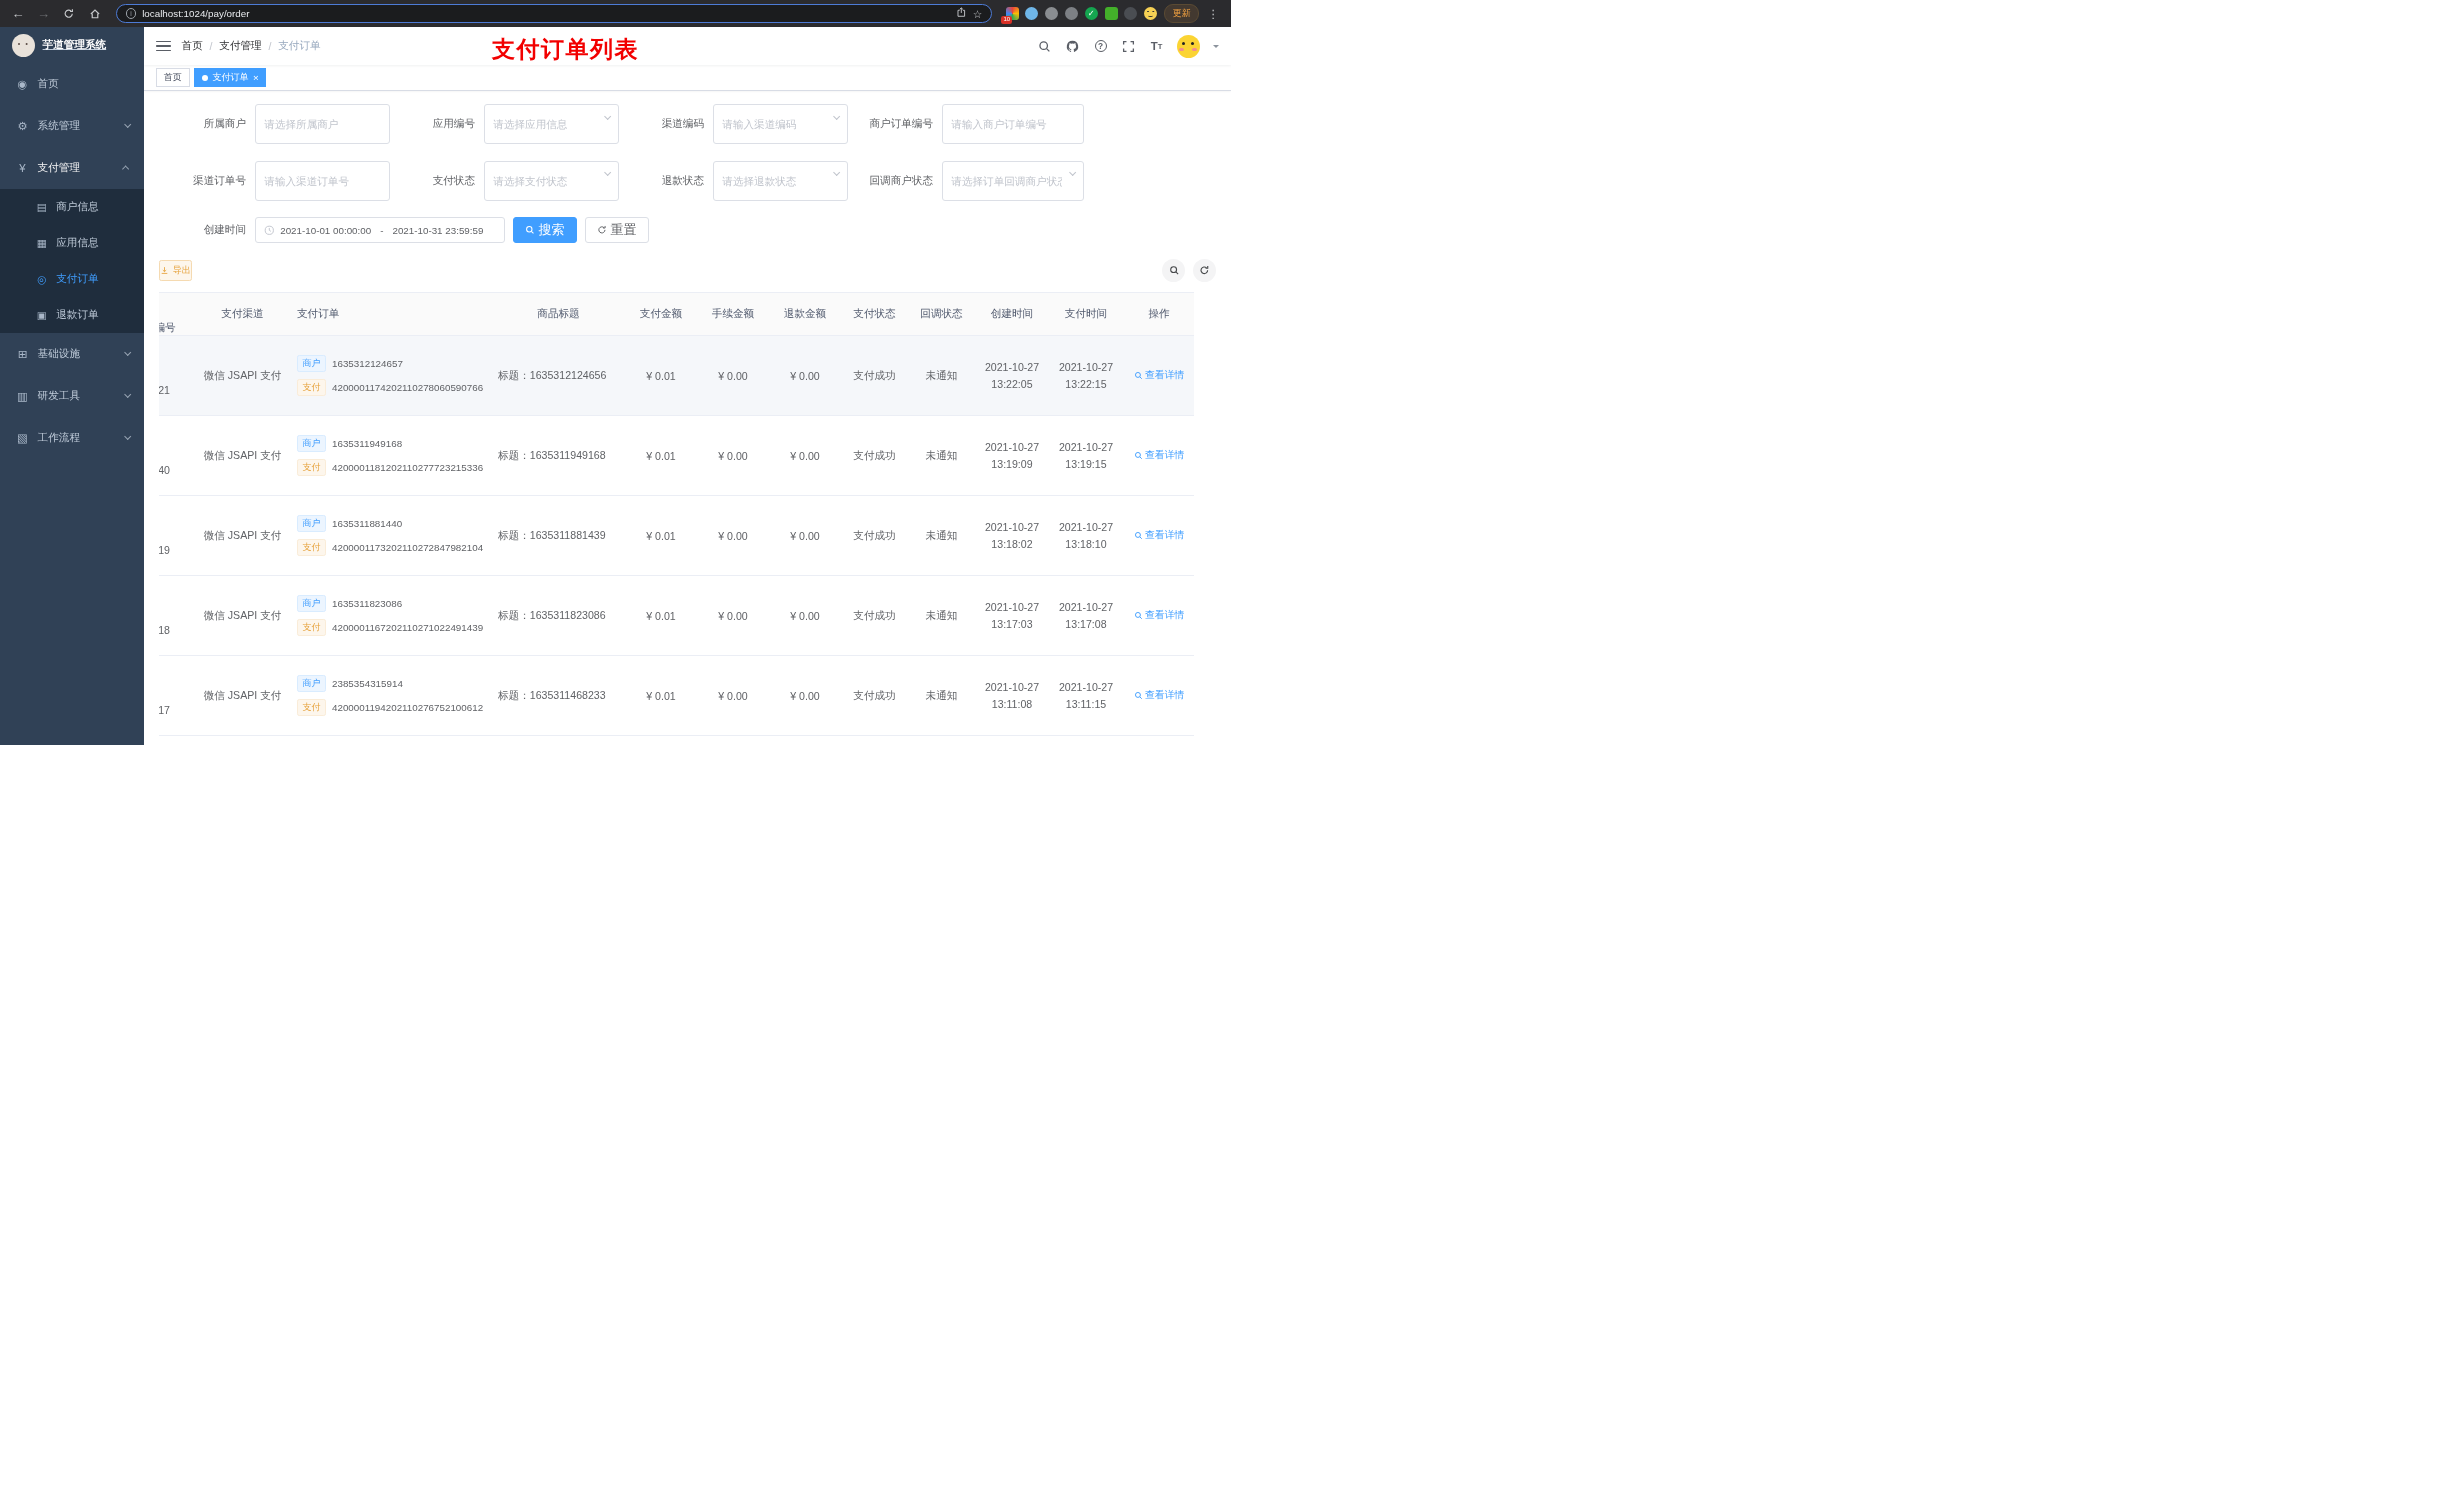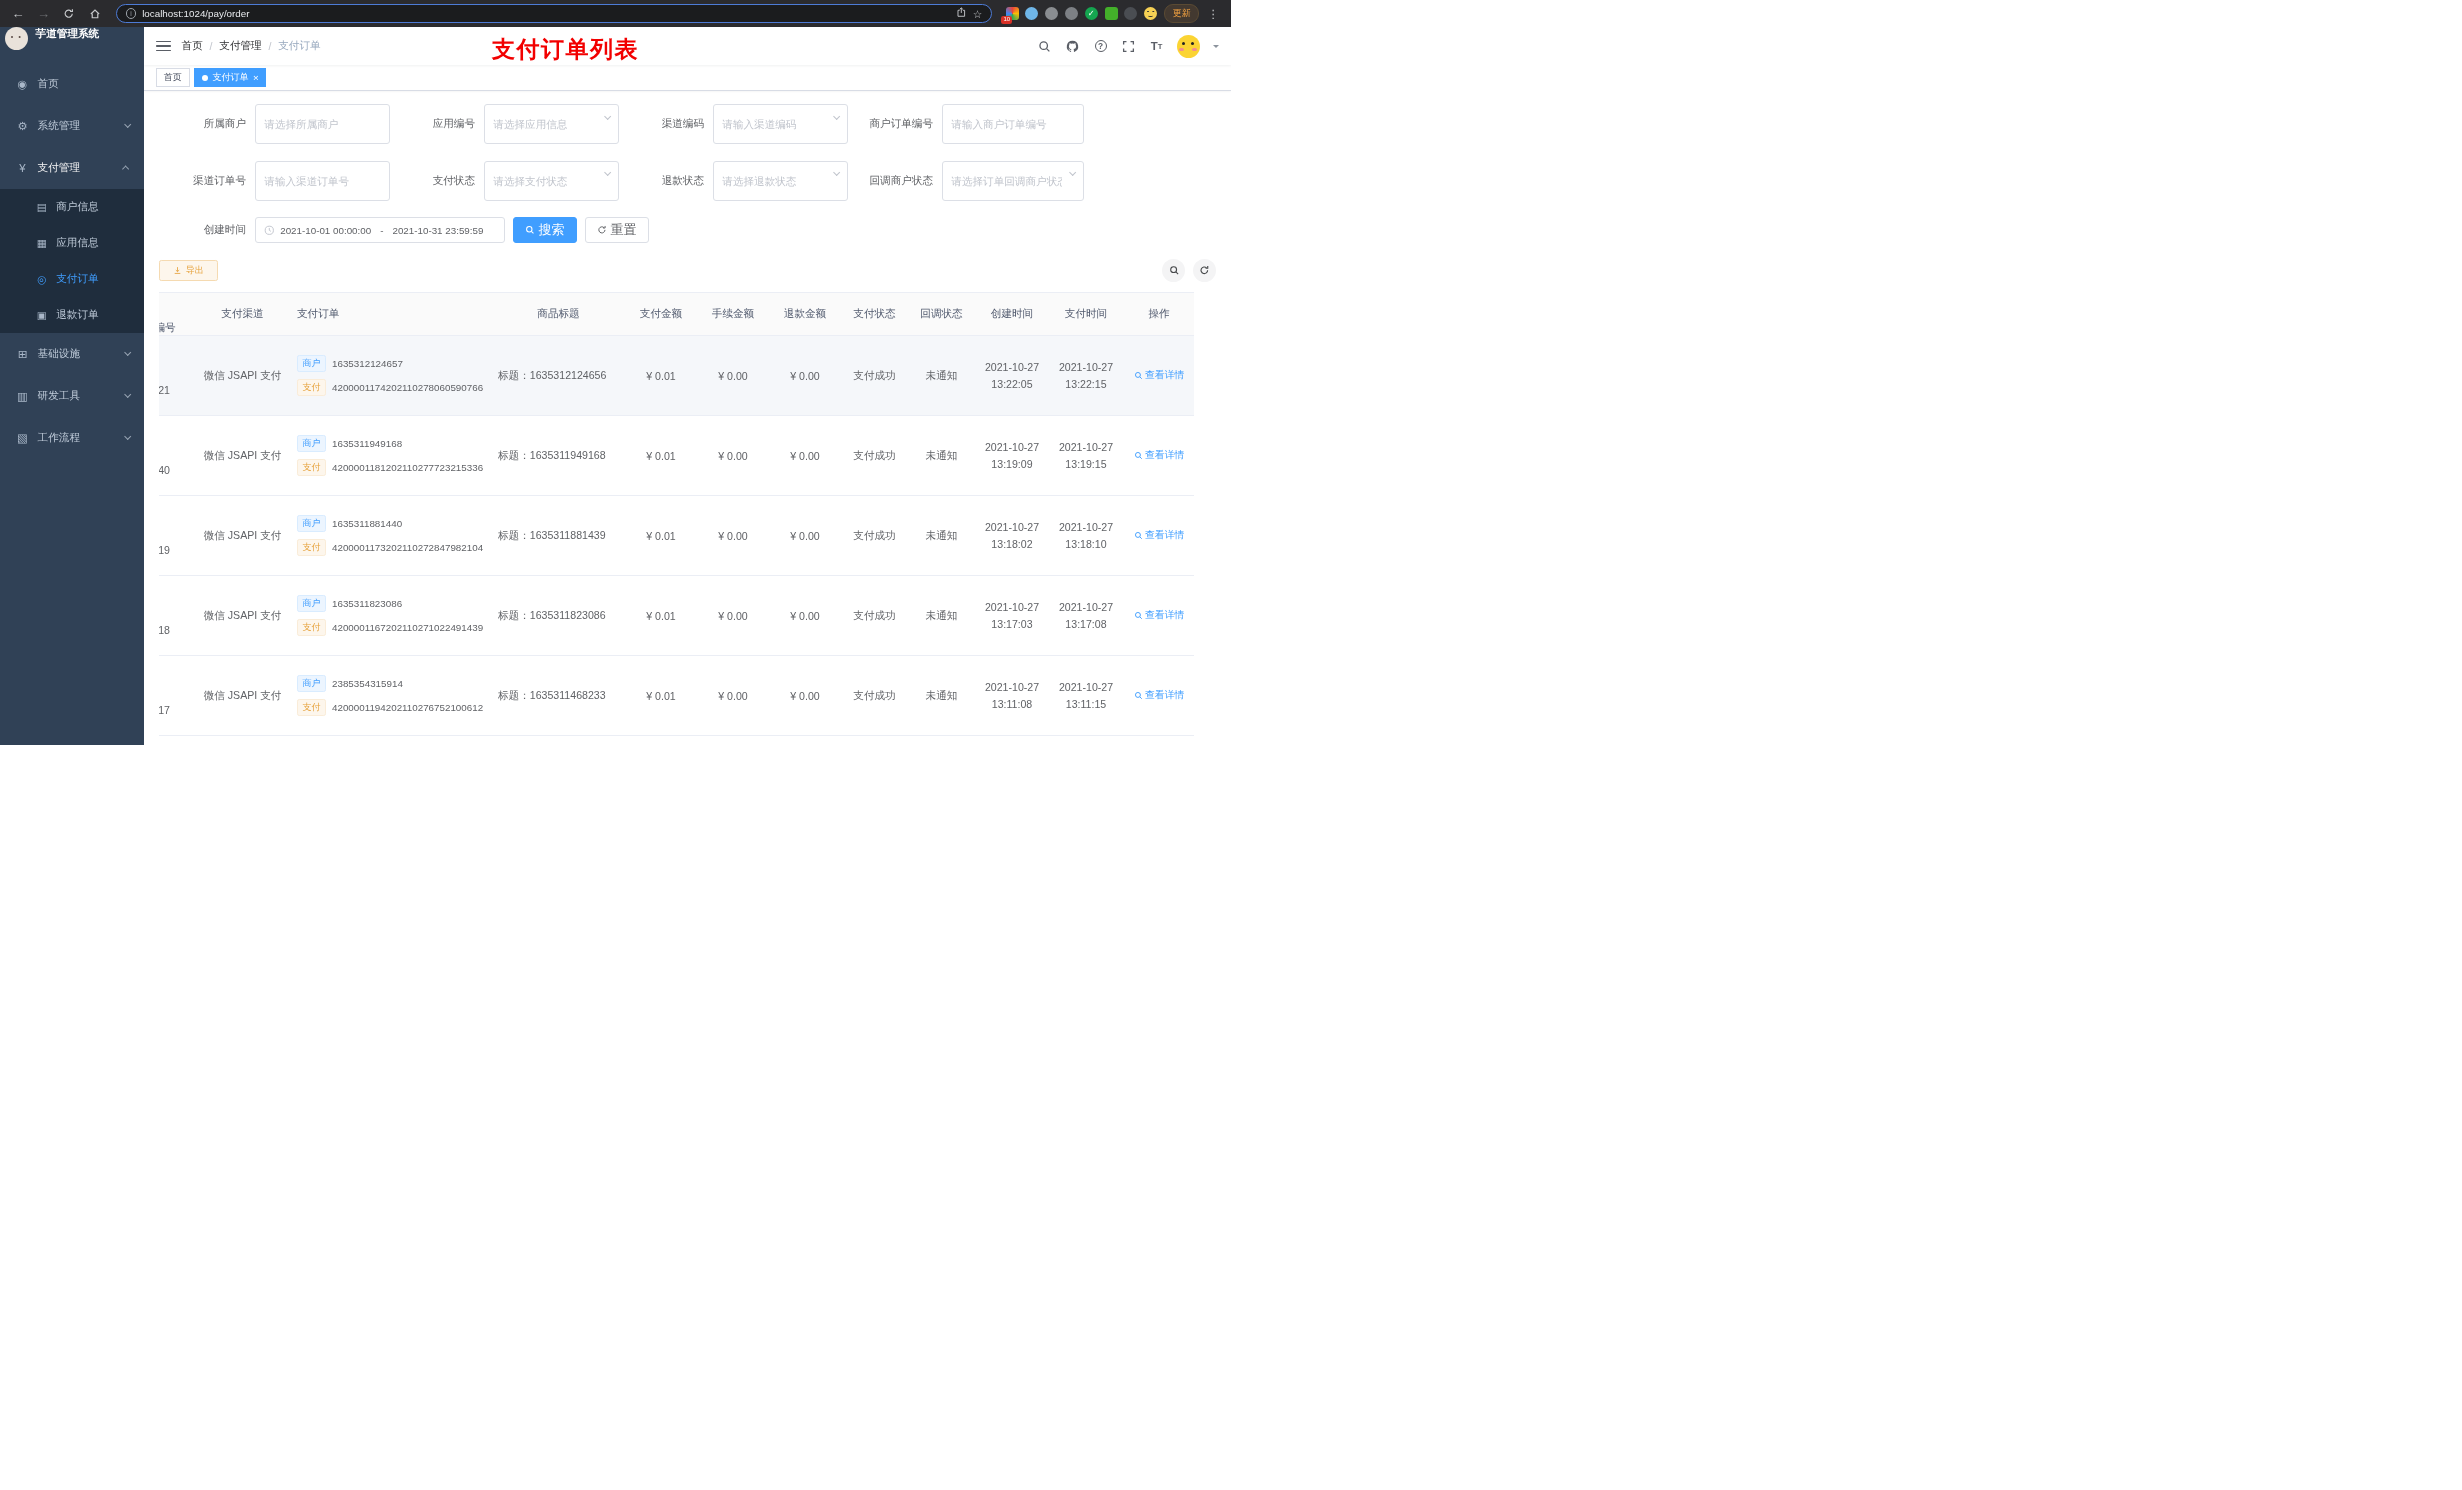--- a/index.html
+++ b/index.html
@@ -30,21 +30,21 @@
   .smiley{ background:#f6d154; }
   .smiley:before{ content:""; position:absolute; left:3px; top:3.8px; width:1.5px; height:1.5px;
     background:#333; border-radius:50%; box-shadow:5.3px 0 0 #333; }
   .smiley:after{ content:""; position:absolute; left:3.8px; bottom:3px; width:5.3px; height:2.3px;
     border-bottom:1.1px solid #333; border-radius:50%; }
 
   
   .app{ display:flex; height:718px; }
   .sidebar{ width:144px; background:#304156; color:#bfcbd9; flex-shrink:0;
     display:flex; flex-direction:column; }
-  .logo{ height:36px; display:flex; align-items:flex-start; padding:0 5px; gap:7.6px; }
+  .logo{ height:36px; display:flex; align-items:center; padding:0 12px; gap:7.6px;text-decoration:underline; }
   .logo-av{ width:23px; height:23px; border-radius:50%; background:#e9e2da; position:relative; overflow:hidden; }
   .logo-av:before{ content:""; position:absolute; left:6px; top:9px; width:2.3px; height:2.3px;
     background:#5a4a44; border-radius:50%; box-shadow:7.6px 0 0 #5a4a44; }
   .logo-title{ color:#fff; font-size:10.6px; font-weight:700; white-space:nowrap; }
   .m-item{ height:42px; display:flex; align-items:center; padding:0 15px; font-size:10.6px;
     cursor:pointer; gap:7.6px; }
   .m-item .mi{ width:15px; text-align:center; color:#aab8c9; font-size:11.4px; }
   .m-item.open{ color:#f4f4f5; }
   .chev{ width:5.3px; height:5.3px; border-right:1.1px solid #97a4b3; border-bottom:1.1px solid #97a4b3;
     margin-left:auto; }
@@ -110,21 +110,21 @@
   .date-ctrl svg{ width:10.6px; height:10.6px; color:#c0c4cc; flex-shrink:0; }
   .date-sep{ color:#606266; padding:0 3px; }
   .btn{ height:26px; border-radius:3px; display:inline-flex; align-items:center; gap:3.8px;
     font-size:13px; padding:0 11.4px; cursor:pointer; border:0.8px solid #dcdfe6; background:#fff; color:#606266; }
   .btn svg{ width:9.8px; height:9.8px; }
   .btn.primary{ background:#409EFF; border-color:#409EFF; color:#fff; }
   .btn.ml{ margin-left:7.6px; }
 
   .toolbar{ display:flex; align-items:center; margin:-1.5px 0 10.6px; }
   .btn-export{ height:21px; border-radius:2.3px; display:inline-flex; align-items:center; gap:3.8px;
-    font-size:9px; padding:0 13px; cursor:pointer; background:#fdf6ec; border:0.8px solid #f5dab1; color:#e6a23c; }
+    font-size:9px; padding:0 0; cursor:pointer; background:#fdf6ec; border:0.8px solid #f5dab1; color:#e6a23c; }
   .btn-export svg{ width:9px; height:9px; }
   .tool-circles{ margin-left:auto; display:flex; gap:7.6px; }
   .circ{ width:23px; height:23px; border-radius:50%; background:#f4f4f5; display:flex;
     align-items:center; justify-content:center; color:#46484a; cursor:pointer; }
   .circ svg{ width:10.6px; height:10.6px; }
 
   
   .table-wrap{ overflow:hidden; }
   .tbl{ width:1061px; margin-left:-26px; font-size:10.6px; color:#606266; }
   .t-row{ display:flex; align-items:center; border-bottom:0.8px solid #ebeef5; min-height:80px; background:#fff; }

